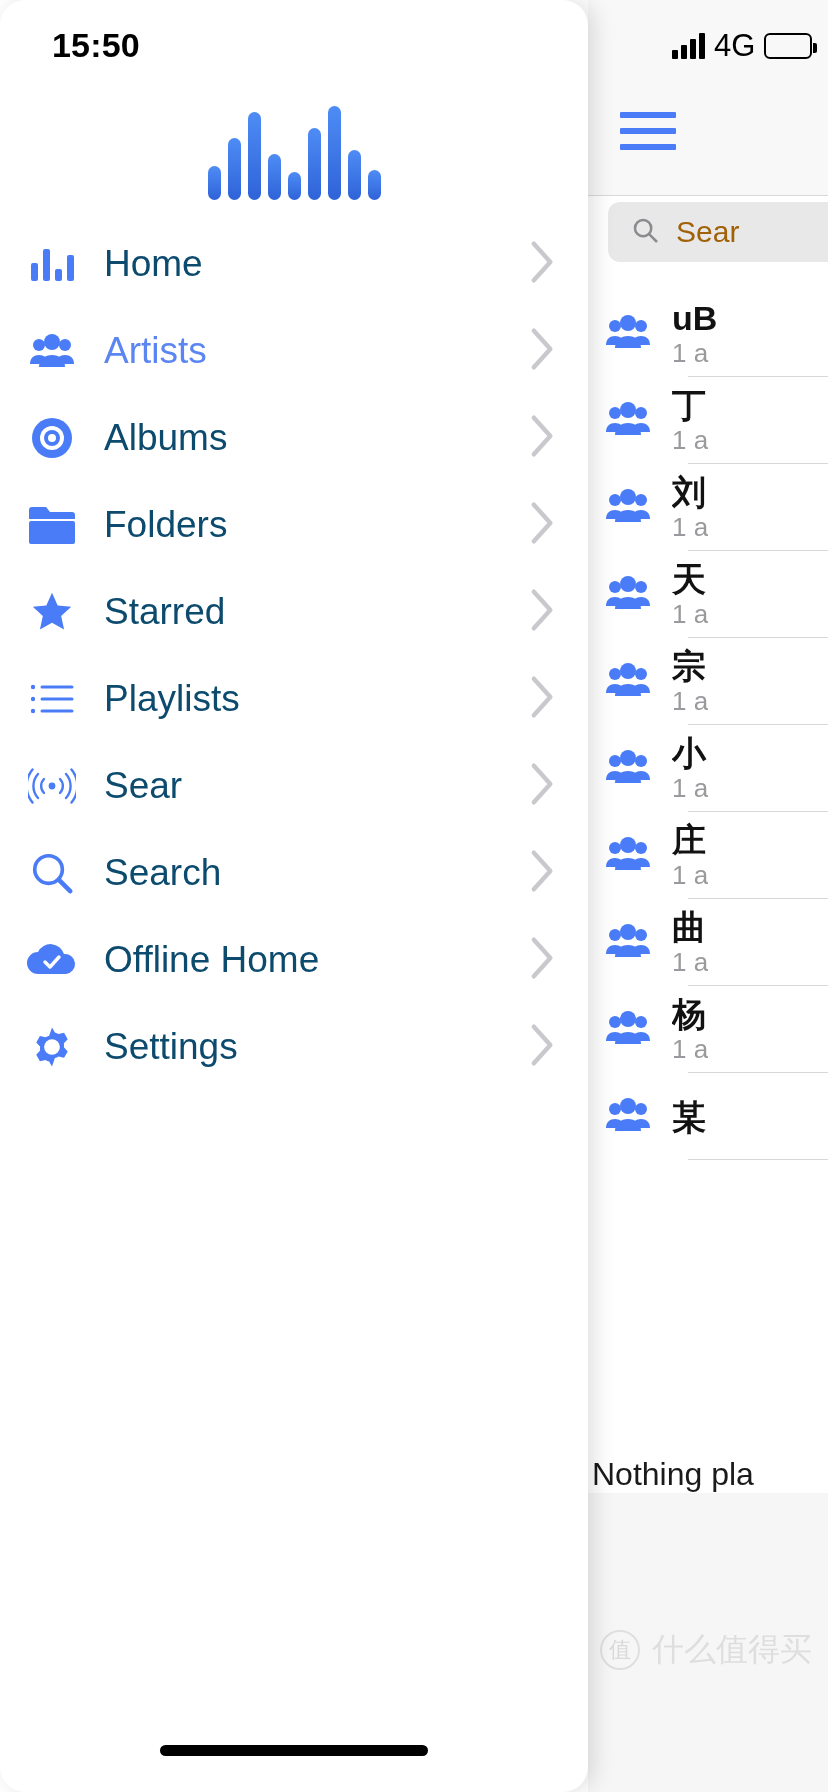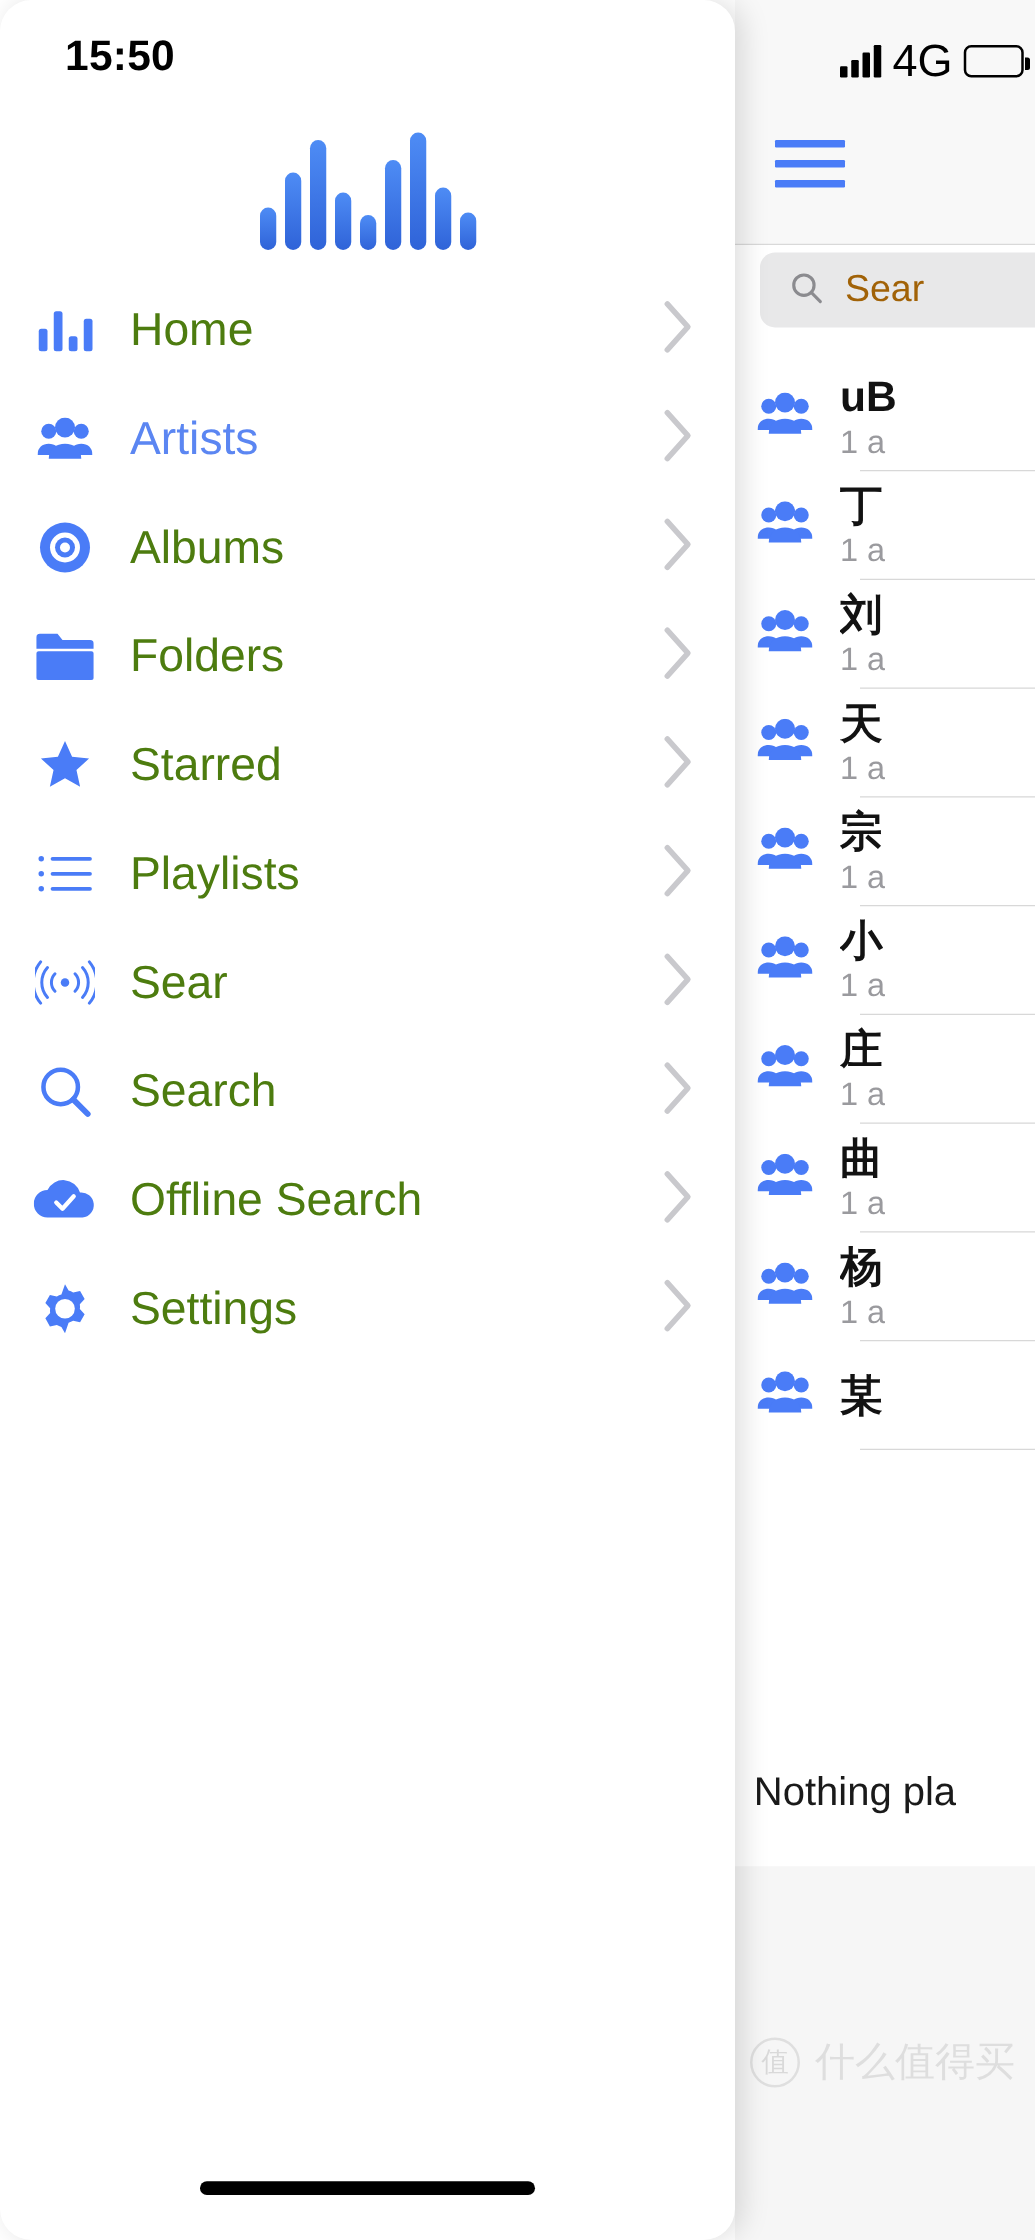--- a/index.html
+++ b/index.html
@@ -31,21 +31,21 @@
 
   .bg-list { position:absolute; left:0; top:290px; width:240px; }
   .bg-row { position:relative; height:87px; display:flex; align-items:center; padding-left:18px; }
   .bg-row .txtcol { margin-left:22px; overflow:hidden; white-space:nowrap; }
   .bg-row .r-name { font-size:34px; color:#121212; line-height:38px;font-weight:bold; }
   .bg-row .r-sub  { font-size:26px; color:#9a9a9e; line-height:32px; }
   .bg-sep { position:absolute; left:100px; right:0; bottom:0; height:1px; background:#d8d8d8; }
 
   .bg-nowplaying {
     position:absolute; left:0; top:1415px; width:240px; height:78px;
-    background:#ffffff; display:flex; align-items:flex-start; padding-left:15px;
+    background:#ffffff; display:flex; align-items:flex-end; padding-left:4px;
   }
   .bg-nowplaying span { font-size:32px; color:#1a1a1a; white-space:nowrap; }
   .bg-tabbar { position:absolute; left:0; top:1493px; width:240px; height:299px; background:#f6f6f6; }
 
   .watermark {
     position:absolute; left:12px; top:1628px; display:flex; align-items:center; gap:12px;
     opacity:.45;
   }
   .wm-circle {
     width:40px; height:40px; border-radius:50%; border:2px solid #c4c4c4;
@@ -67,32 +67,32 @@
     position:absolute; left:52px; top:26px; font-size:34px; font-weight:bold; color:#000;
     letter-spacing:.2px;
   }
 
   
   .sb-right { position:absolute; left:672px; top:28px; z-index:6; display:flex; align-items:center; gap:9px; }
   .sig { display:flex; align-items:flex-end; gap:3px; height:26px; }
   .sig i { width:6px; background:#000; border-radius:1px; }
   .sig i:nth-child(1){height:9px;} .sig i:nth-child(2){height:14px;}
   .sig i:nth-child(3){height:20px;} .sig i:nth-child(4){height:26px;}
-  .net { font-size:36px; color:#000; font-weight:500; }
+  .net { font-size:31px; color:#000; font-weight:500; }
   .batt { position:relative; width:48px; height:26px; border:2px solid #000; border-radius:6px; padding:2px; }
   .batt .fill { height:100%; background:#000; border-radius:2px; }
   .batt::after { content:""; position:absolute; right:-7px; top:8px; width:4px; height:10px; background:#000; border-radius:0 2px 2px 0; }
 
   .logo { position:absolute; left:0; right:0; top:104px; height:96px; display:flex; align-items:flex-end; justify-content:center; gap:7px; }
   .logo i { display:block; width:13px; border-radius:7px; background:linear-gradient(180deg,#4e8cf5,#2f63d8); }
 
   .menu { position:absolute; left:0; top:220px; width:588px; }
   .menu-item { position:relative; height:87px; display:flex; align-items:center; }
   .mi-icon { width:104px; display:flex; align-items:center; justify-content:center; color:#4a7cf7; }
-  .mi-label { font-size:37px; color:#4d7c0f; }
+  .mi-label { font-size:37px; color:#0c4a6e; }
   .menu-item.active .mi-label { color:#5b86f2; }
   .chev { position:absolute; right:32px; top:50%; transform:translateY(-50%); }
 
   
   .eqic { display:flex; align-items:flex-end; gap:5px; height:34px; }
   .eqic i { width:7px; background:#4a7cf7; border-radius:2px; }
 
   .home-indicator {
     position:absolute; bottom:36px; left:50%; transform:translateX(-50%);
     width:268px; height:11px; background:#000; border-radius:7px; z-index:9;
@@ -430,21 +430,21 @@
               <polyline points="2,2 11,12 2,22"></polyline>
             </svg></span>
         </div>
         <div class="menu-item">
           <span class="mi-icon">
             <svg width="50" height="36" viewBox="0 0 50 36" fill="#4a7cf7">
               <path d="M39 32H11A11 11 0 0111 10a14 14 0 0126 2 10 10 0 012 20z"></path>
               <path d="M18 20l5 5 9-10" stroke="#fff" stroke-width="3.4" fill="none" stroke-linecap="round" stroke-linejoin="round"></path>
             </svg>
           </span>
-          <span class="mi-label">Offline Search</span>
+          <span class="mi-label">Offline Home</span>
           <span class="chev"><svg width="26" height="44" viewBox="0 0 14 24" fill="none" stroke="#c9c9cd" stroke-width="2.4" stroke-linecap="round" stroke-linejoin="round">
               <polyline points="2,2 11,12 2,22"></polyline>
             </svg></span>
         </div>
         <div class="menu-item">
           <span class="mi-icon">
             <svg width="46" height="46" viewBox="0 0 24 24" fill="#4a7cf7">
               <path d="M12 1.8l1.5 2.6a8.4 8.4 0 011.9.8l2.9-.6 1.9 3.3-2 2.2a8.4 8.4 0 010 2l2 2.2-1.9 3.3-2.9-.6a8.4 8.4 0 01-1.9.8L12 22.2l-1.5-2.6a8.4 8.4 0 01-1.9-.8l-2.9.6L3.8 16l2-2.2a8.4 8.4 0 010-2l-2-2.2 1.9-3.3 2.9.6a8.4 8.4 0 011.9-.8z"></path>
               <circle cx="12" cy="12" r="4.1" fill="#fff"></circle>
             </svg>

